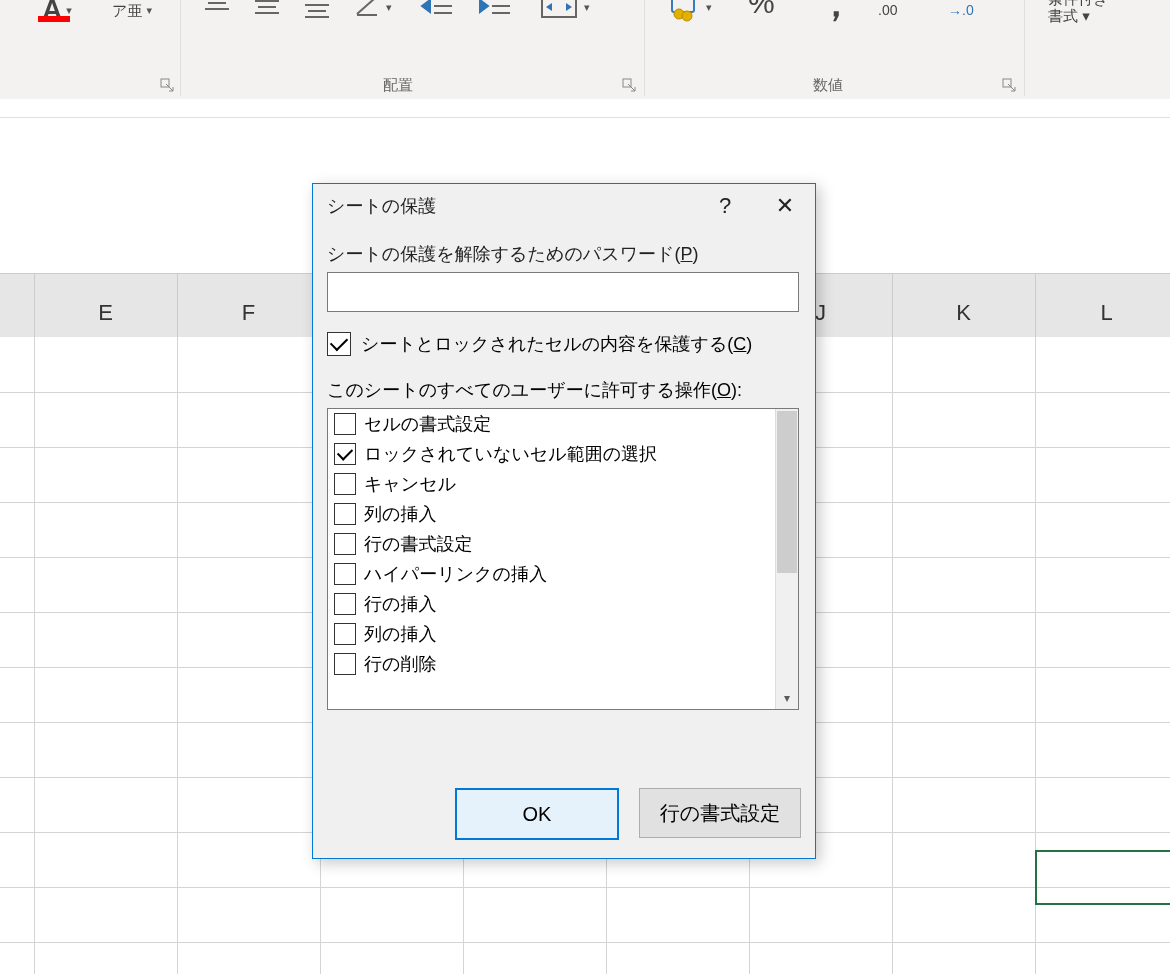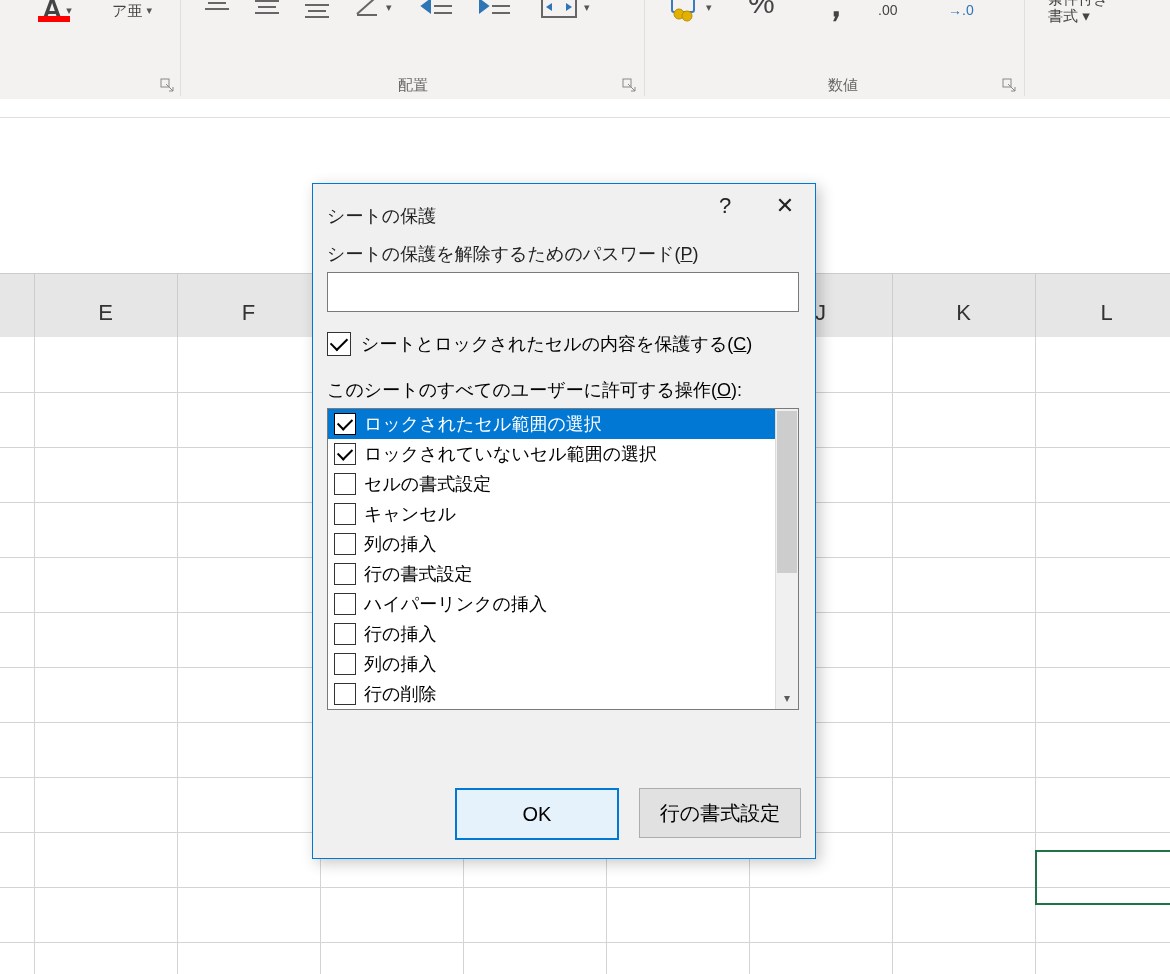--- a/index.html
+++ b/index.html
@@ -2,21 +2,21 @@
 <html><head>
 <meta charset="utf-8">
 <style>
 html,body{margin:0;padding:0;font-family:"Yu Gothic UI","Meiryo",sans-serif;font-size:15px;background:#fff;color:#000;overflow:hidden}
 .screen{position:relative;width:1170px;height:974px;}
 
 
 .ribbon{position:absolute;left:0;top:0;width:1170px;height:99px;background:#f3f2f1;border-bottom:1px solid #e1dfdd}
 .rib-icon{position:absolute;display:flex;align-items:center;justify-content:center;color:#444}
 .rib-drop{display:inline-block;margin-left:4px;font-size:11px;color:#555}
-.grp-lbl{position:absolute;top:76px;font-size:15px;color:#666;text-align:right}
+.grp-lbl{position:absolute;top:76px;font-size:15px;color:#666;text-align:center}
 .grp-launch{position:absolute;top:78px;width:14px;height:14px}
 .grp-launch svg{display:block}
 .rib-sep{position:absolute;top:0;width:1px;height:96px;background:#e1dfdd}
 
 
 .under-ribbon{position:absolute;left:0;top:99px;width:1170px;height:18px;background:#fff;border-bottom:1px solid #e1dfdd}
 
 
 .gap2{position:absolute;left:0;top:118px;width:1170px;height:155px;background:#fff}
 
@@ -26,21 +26,21 @@
 .colhdr .lbl{position:absolute;top:20px;font-size:18px;color:#333;text-align:center}
 
 
 .grid{position:absolute;left:0;top:337px;width:1170px;height:637px;background:#fff}
 .grid .hline{position:absolute;left:0;right:0;height:1px;background:#d4d4d4}
 .grid .vline{position:absolute;top:0;bottom:0;width:1px;background:#d4d4d4}
 .sel-cell{position:absolute;border:2px solid #217346;box-sizing:border-box}
 
 
 .dialog{position:absolute;left:312px;top:183px;width:502px;height:674px;background:#f0f0f0;border:1px solid #0078d4;box-shadow:4px 4px 14px rgba(0,0,0,.22)}
-.titlebar{height:44px;display:flex;align-items:flex-end;padding-left:14px;font-size:18px;color:#222;position:relative}
+.titlebar{height:44px;display:flex;align-items:center;padding-left:14px;font-size:18px;color:#222;position:relative}
 .titlebtn{position:absolute;top:0;width:60px;height:44px;display:flex;align-items:center;justify-content:center;font-size:22px;color:#222;cursor:default}
 .content{padding:14px 14px 0 14px}
 .fld-lbl{font-size:18px;color:#222;margin-bottom:6px}
 .pw{width:472px;height:40px;border:1px solid #7a7a7a;background:#fff;font-size:18px;padding:0 6px;box-sizing:border-box}
 .chkrow{display:flex;align-items:flex-end;margin-top:20px}
 .chkbox{width:22px;height:22px;border:1px solid #333;background:#fff;display:flex;align-items:center;justify-content:center;margin-right:10px;flex:0 0 auto}
 .chkbox.checked::after{content:"";width:14px;height:8px;border-left:2px solid #000;border-bottom:2px solid #000;transform:rotate(-45deg);margin-top:-4px}
 .listlbl{margin-top:22px;font-size:18px}
 .listwrap{position:relative;margin-top:6px;width:470px;height:300px;border:1px solid #7a7a7a;background:#fff;display:flex}
 .listinner{flex:1;overflow:hidden}
@@ -261,31 +261,27 @@
         <div class="chkbox checked"></div>
         <div style="font-size:18px">
           <span>シートとロックされたセルの内容を保護する(</span><span class="u">C</span><span>)</span>
         </div>
       </div>
       <div class="listlbl">
         <span>このシートのすべてのユーザーに許可する操作(</span><span class="u">O</span><span>):</span>
       </div>
       <div class="listwrap">
         <div class="listinner" id="listinner">
-            <div class="list-item sel">
-              <div class="list-chk checked"></div>
-              <span>ロックされたセル範囲の選択</span>
+            <div class="list-item">
+              <div class="list-chk"></div>
+              <span>セルの書式設定</span>
             </div>
             <div class="list-item">
               <div class="list-chk checked"></div>
               <span>ロックされていないセル範囲の選択</span>
-            </div>
-            <div class="list-item">
-              <div class="list-chk"></div>
-              <span>セルの書式設定</span>
             </div>
             <div class="list-item">
               <div class="list-chk"></div>
               <span>キャンセル</span>
             </div>
             <div class="list-item">
               <div class="list-chk"></div>
               <span>列の挿入</span>
             </div>
             <div class="list-item">

